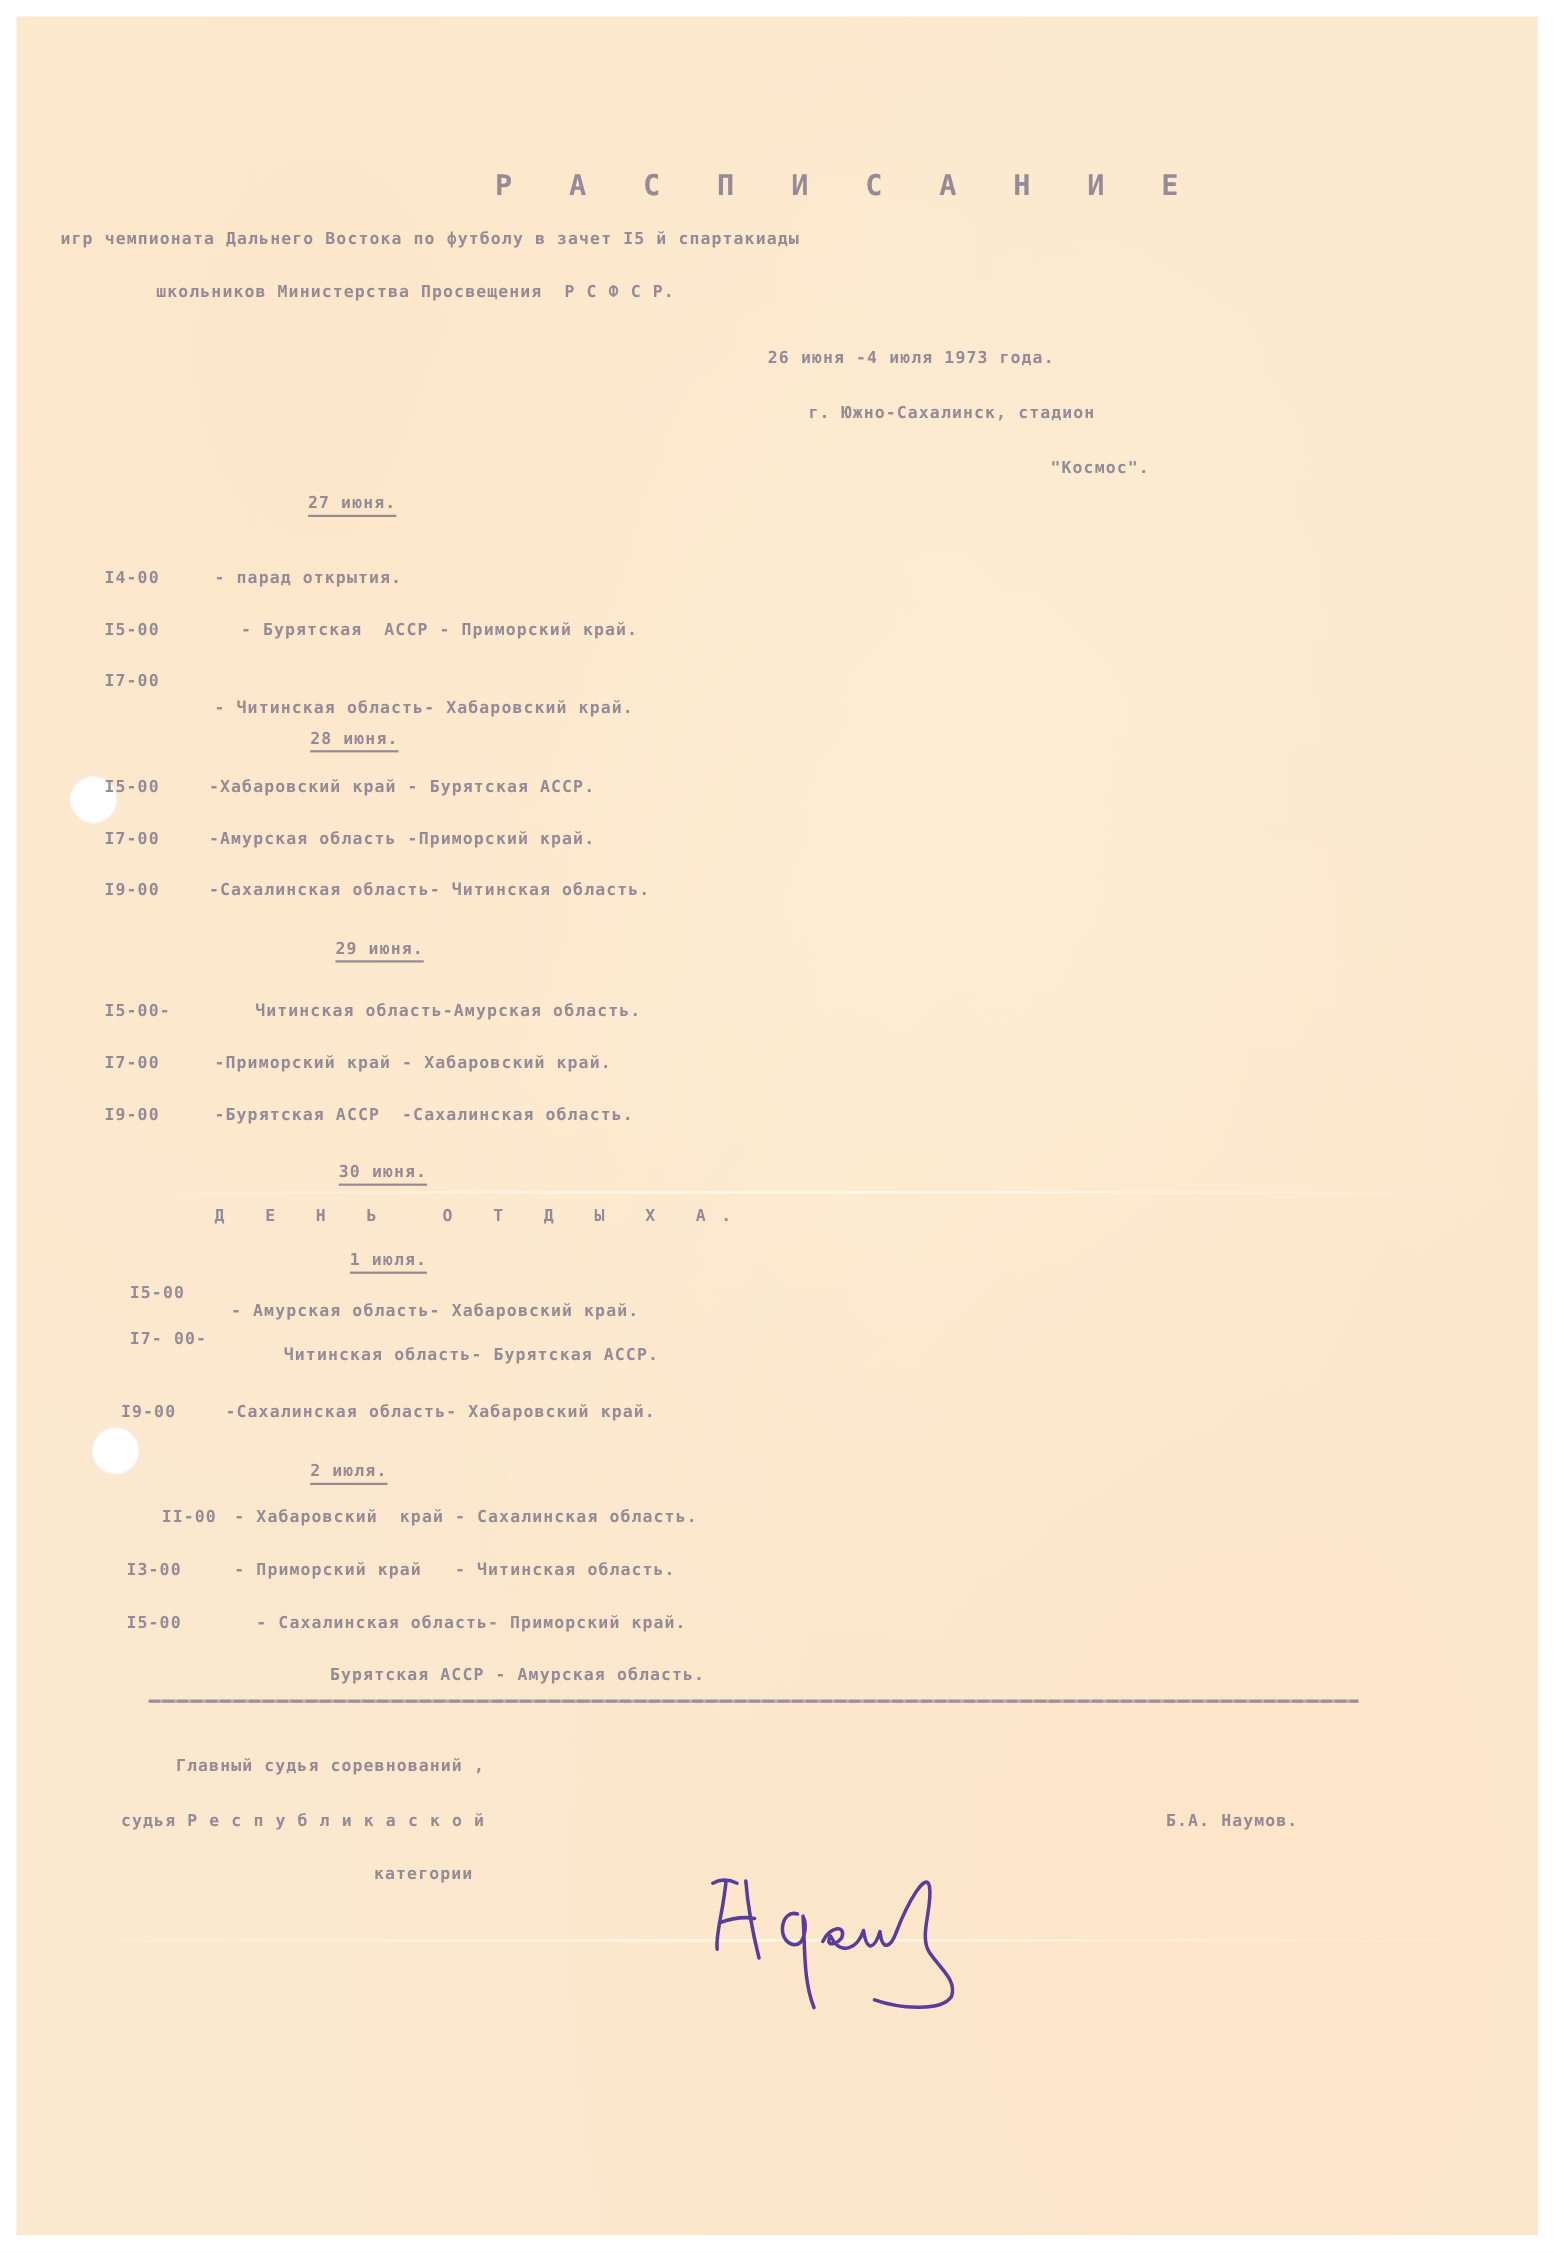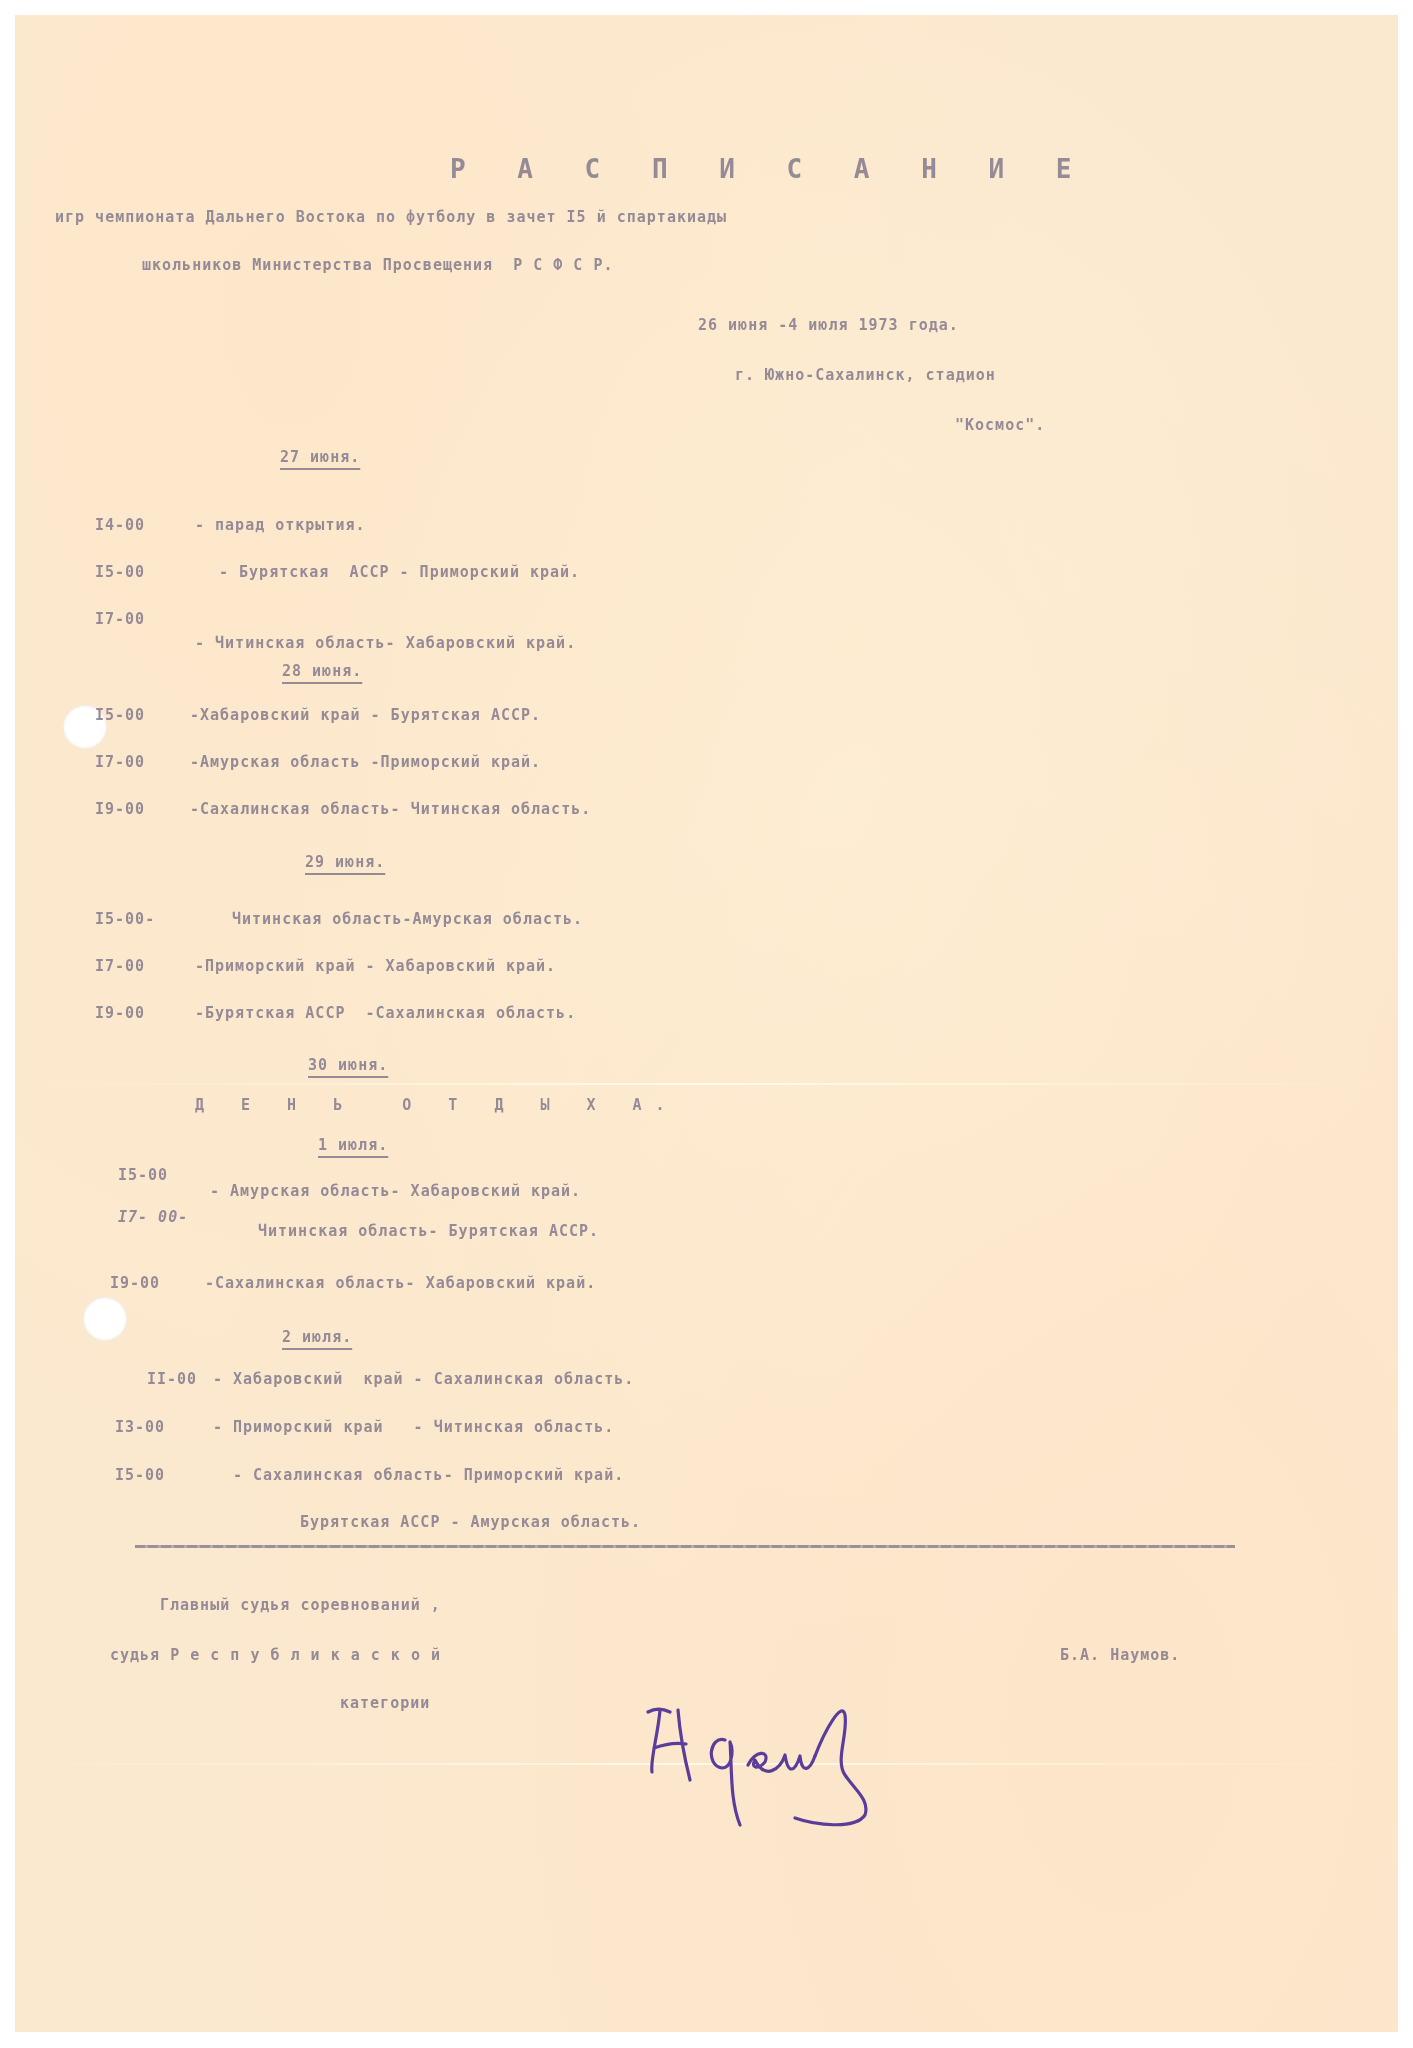--- a/index.html
+++ b/index.html
@@ -114,21 +114,21 @@
 
 <div class="tw ul" style="left:308px; top:1058px;">30 июня.</div>
 <div class="tw spaced" style="left:195px; top:1098px;">Д Е Н Ь  О Т Д Ы Х А.</div>
 
 <div class="tw ul" style="left:318px; top:1138px;">1 июля.</div>
 <div>
   <span class="tw" style="left:118px; top:1168px;">I5-00</span>
   <span class="tw" style="left:210px; top:1184px;">- Амурская область- Хабаровский край.</span>
 </div>
 <div>
-  <span class="tw" style="left:118px; top:1210px;font-style:italic;">I7- 00-</span>
+  <span class="tw" style="left:118px; top:1210px;">I7- 00-</span>
   <span class="tw" style="left:258px; top:1224px;">Читинская область- Бурятская АССР.</span>
 </div>
 <div>
   <span class="tw" style="left:110px; top:1276px;">I9-00</span>
   <span class="tw" style="left:205px; top:1276px;">-Сахалинская область- Хабаровский край.</span>
 </div>
 
 <div class="tw ul" style="left:282px; top:1330px;">2 июля.</div>
 <div>
   <span class="tw" style="left:115px; top:1372px;margin-left:32px;">II-00</span>

